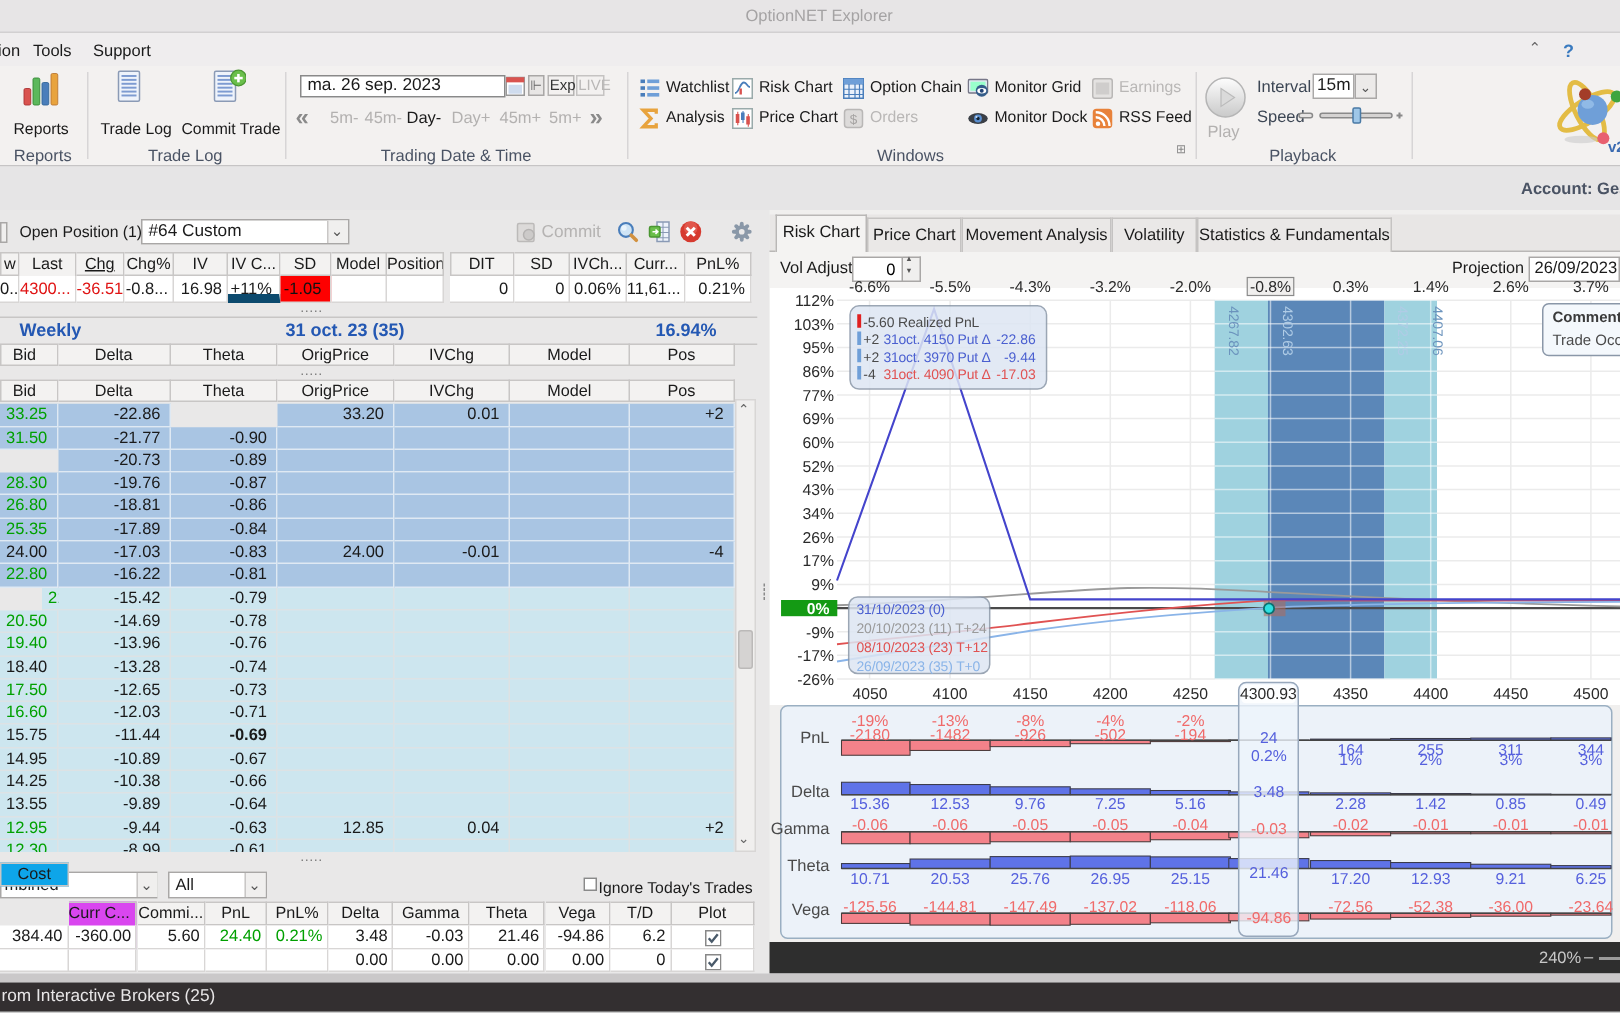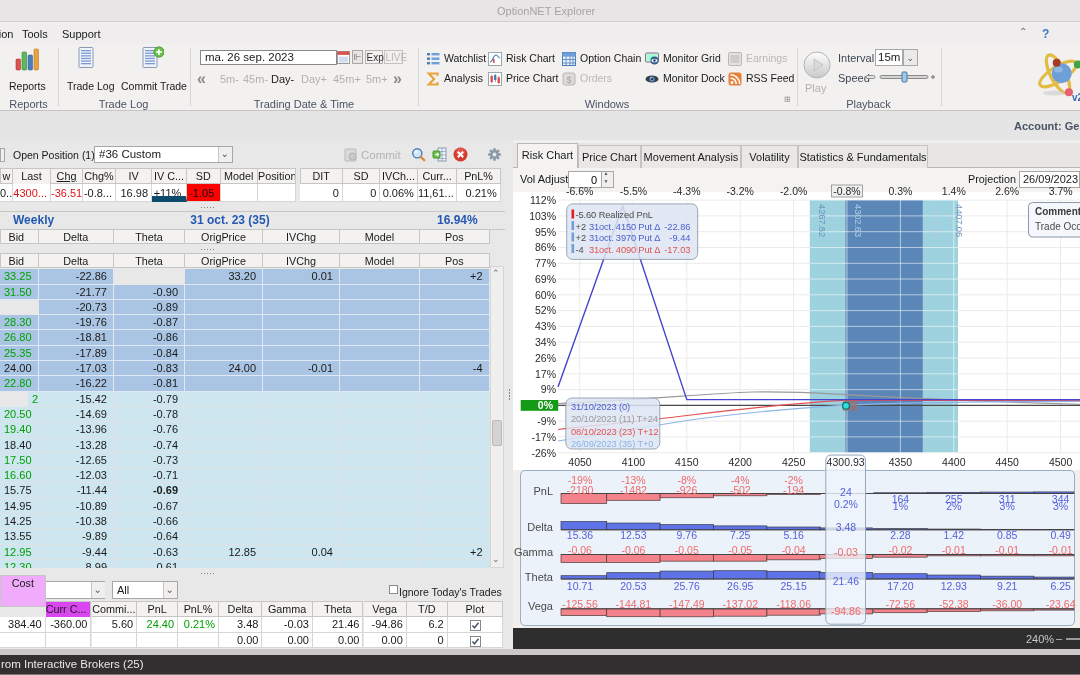--- a/index.html
+++ b/index.html
@@ -178,21 +178,21 @@
 <circle cx="41.8" cy="16.4" r="4" fill="#3fa53f"></circle>
 <circle cx="32.9" cy="44.2" r="4" fill="#e86070"></circle>
 <text x="36" y="53" font-size="10" font-weight="bold" fill="#3a6ab0" font-family="Liberation Sans">v2</text>
 </svg>
 <div style="position:absolute;left:0px;top:111px;width:1080px;height:29px;background:#e6e5e6;"></div>
 <div style="position:absolute;left:1014px;top:120px;font-size:11px;color:#4a5364;white-space:nowrap;font-weight:bold;">Account: Gestión</div>
 <div style="position:absolute;left:0px;top:140px;width:505px;height:512px;background:#e9e8e8;"></div>
 <div style="position:absolute;left:0px;top:148px;width:5px;height:14px;background:#f0efee;border:1px solid #a9a7a6;"></div>
 <div style="position:absolute;left:13px;top:149px;font-size:10.5px;color:#1a1a1a;white-space:nowrap;">Open Position (1)</div>
 <div style="position:absolute;left:94px;top:146px;width:139px;height:17px;background:#fff;border:1px solid #a9a7a6;"></div>
-<div style="position:absolute;left:99px;top:148px;font-size:11.5px;color:#1a1a1a;white-space:nowrap;">#36 Custom</div>
+<div style="position:absolute;left:99px;top:148px;font-size:11.5px;color:#1a1a1a;white-space:nowrap;">#64 Custom</div>
 <div style="position:absolute;left:218px;top:147px;width:14px;height:15px;background:#f0efee;border-left:1px solid #c9c7c6;"></div>
 <div style="position:absolute;left:220.5px;top:148px;font-size:10px;color:#555;white-space:nowrap;">⌄</div>
 <svg class="r" style="left:344px;top:148px" width="14" height="14" viewBox="0 0 14 14">
     <rect x="1" y="1" width="11" height="12" rx="1" fill="#dcdad9" stroke="#bcbab9"></rect>
     <circle cx="8.5" cy="8.5" r="3.5" fill="#cccac9" stroke="#b5b3b2"></circle>
   </svg>
 <div style="position:absolute;left:361px;top:149px;font-size:11.5px;color:#b5b3b2;white-space:nowrap;">Commit</div>
 <svg class="r" style="left:411px;top:147px" width="15" height="15" viewBox="0 0 15 15">
     <circle cx="6.3" cy="6.3" r="4.6" fill="#cfe4f5" stroke="#4a7ebb" stroke-width="1.4"></circle>
     <circle cx="5" cy="5" r="1.8" fill="#eaf4fc"></circle>
@@ -418,21 +418,21 @@
 <div style="position:absolute;left:0px;top:581px;width:105px;height:18px;background:#fff;border:1px solid #a9a7a6;"></div>
 <div style="position:absolute;left:3px;top:584px;font-size:11px;color:#1a1a1a;white-space:nowrap;">mbined</div>
 <div style="position:absolute;left:91px;top:582px;width:14px;height:16px;background:#f0efee;border-left:1px solid #c9c7c6;"></div>
 <div style="position:absolute;left:93.5px;top:584px;font-size:10px;color:#555;white-space:nowrap;">⌄</div>
 <div style="position:absolute;left:112px;top:581px;width:66px;height:18px;background:#fff;border:1px solid #a9a7a6;"></div>
 <div style="position:absolute;left:117px;top:584px;font-size:11px;color:#1a1a1a;white-space:nowrap;">All</div>
 <div style="position:absolute;left:163px;top:582px;width:14px;height:16px;background:#f0efee;border-left:1px solid #c9c7c6;"></div>
 <div style="position:absolute;left:165.5px;top:584px;font-size:10px;color:#555;white-space:nowrap;">⌄</div>
 <div style="position:absolute;left:389px;top:585px;width:9px;height:9px;background:#fff;border:1px solid #8a8a8a;"></div>
 <div style="position:absolute;left:399px;top:585.5px;font-size:10.5px;color:#1a1a1a;white-space:nowrap;">Ignore Today's Trades</div>
-<div style="position:absolute;left:0px;top:575px;width:45.7px;height:32px;background:#f0abfc;border:1px solid #c8c6c5;font-size:10.8px;color:#1a1a1a;text-align:center;line-height:15px;overflow:hidden;">Cost</div>
+<div style="position:absolute;left:0px;top:575px;width:45.7px;height:16px;background:#0ea5e9;border:1px solid #c8c6c5;font-size:10.8px;color:#1a1a1a;text-align:center;line-height:15px;overflow:hidden;">Cost</div>
 <div style="position:absolute;left:45.7px;top:601px;width:45.8px;height:32px;background:#d946ef;border:1px solid #c8c6c5;border-left:none;font-size:10.8px;color:#1a1a1a;line-height:15px;overflow:hidden;">Curr C...</div>
 <div style="position:absolute;left:91.5px;top:601px;width:45.69999999999999px;height:16px;background:#f3f2f1;border:1px solid #c8c6c5;border-left:none;font-size:10.8px;color:#1a1a1a;text-align:center;line-height:15px;overflow:hidden;">Commi...</div>
 <div style="position:absolute;left:137.2px;top:601px;width:40.900000000000006px;height:16px;background:#f3f2f1;border:1px solid #c8c6c5;border-left:none;font-size:10.8px;color:#1a1a1a;text-align:center;line-height:15px;overflow:hidden;">PnL</div>
 <div style="position:absolute;left:178.1px;top:601px;width:40.900000000000006px;height:16px;background:#f3f2f1;border:1px solid #c8c6c5;border-left:none;font-size:10.8px;color:#1a1a1a;text-align:center;line-height:15px;overflow:hidden;">PnL%</div>
 <div style="position:absolute;left:219px;top:601px;width:43.39999999999998px;height:16px;background:#f3f2f1;border:1px solid #c8c6c5;border-left:none;font-size:10.8px;color:#1a1a1a;text-align:center;line-height:15px;overflow:hidden;">Delta</div>
 <div style="position:absolute;left:262.4px;top:601px;width:50.5px;height:16px;background:#f3f2f1;border:1px solid #c8c6c5;border-left:none;font-size:10.8px;color:#1a1a1a;text-align:center;line-height:15px;overflow:hidden;">Gamma</div>
 <div style="position:absolute;left:312.9px;top:601px;width:50.60000000000002px;height:16px;background:#f3f2f1;border:1px solid #c8c6c5;border-left:none;font-size:10.8px;color:#1a1a1a;text-align:center;line-height:15px;overflow:hidden;">Theta</div>
 <div style="position:absolute;left:363.5px;top:601px;width:43.30000000000001px;height:16px;background:#f3f2f1;border:1px solid #c8c6c5;border-left:none;font-size:10.8px;color:#1a1a1a;text-align:center;line-height:15px;overflow:hidden;">Vega</div>
 <div style="position:absolute;left:406.8px;top:601px;width:40.89999999999998px;height:16px;background:#f3f2f1;border:1px solid #c8c6c5;border-left:none;font-size:10.8px;color:#1a1a1a;text-align:center;line-height:15px;overflow:hidden;">T/D</div>
 <div style="position:absolute;left:447.7px;top:601px;width:55.30000000000001px;height:16px;background:#f3f2f1;border:1px solid #c8c6c5;border-left:none;font-size:10.8px;color:#1a1a1a;text-align:center;line-height:15px;overflow:hidden;">Plot</div>

